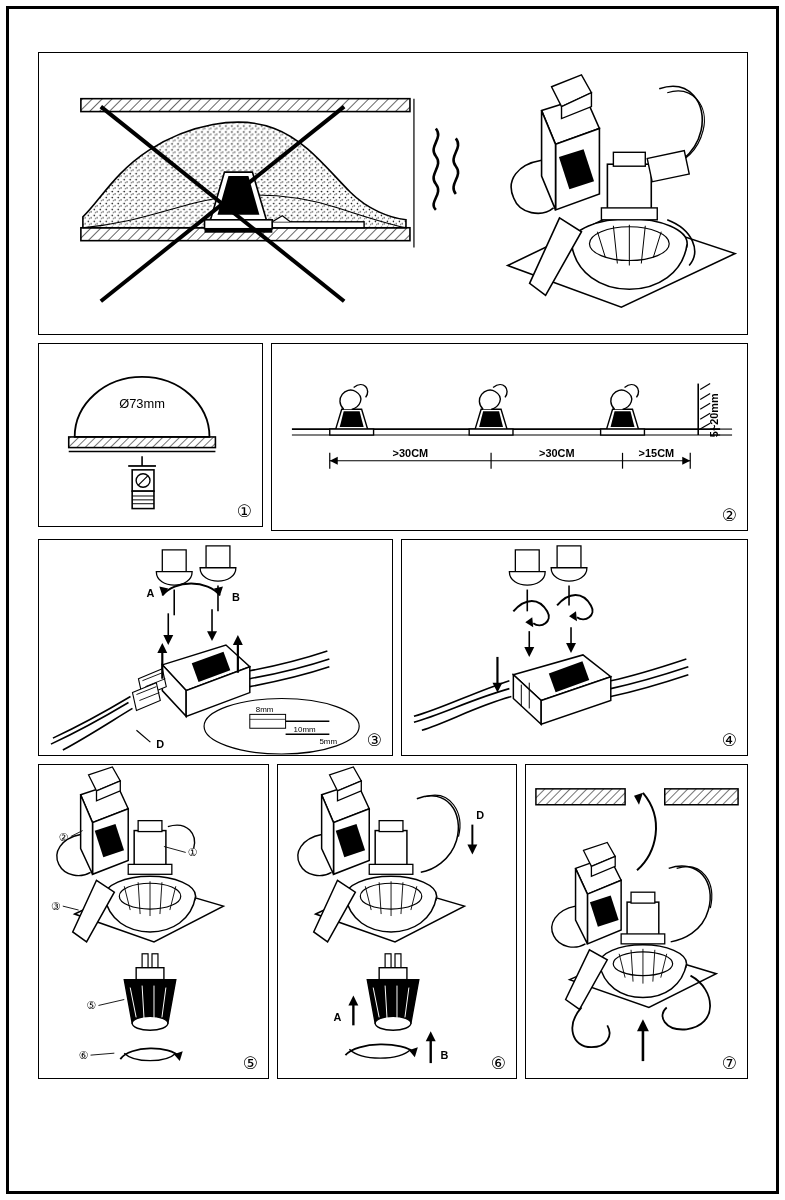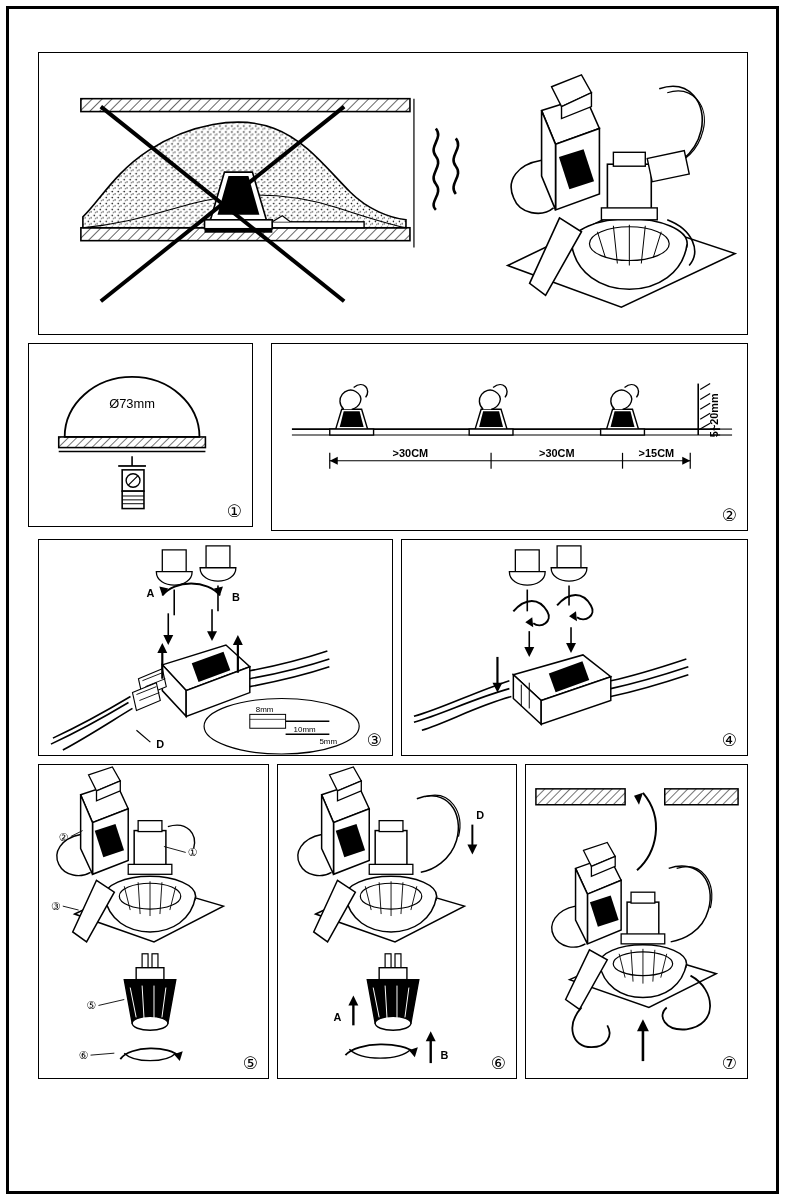--- a/index.html
+++ b/index.html
@@ -29,21 +29,21 @@
   }
   .panel {
     position: absolute;
     border: 1.5px solid #000;
     box-sizing: border-box;
     background: #fff;
     overflow: hidden;
   }
   
   #panel-top      { left: 38px;  top: 52px;  width: 710px; height: 283px; }
-  #panel-1        { left: 28px;  top: 343px; width: 225px; height: 184px; }
+  #panel-1        { left: 38px;  top: 343px; width: 225px; height: 184px; }
   #panel-2        { left: 271px; top: 343px; width: 477px; height: 188px; }
   #panel-3        { left: 38px;  top: 539px; width: 355px; height: 217px; }
   #panel-4        { left: 401px; top: 539px; width: 347px; height: 217px; }
   #panel-5        { left: 38px;  top: 764px; width: 231px; height: 315px; }
   #panel-6        { left: 277px; top: 764px; width: 240px; height: 315px; }
   #panel-7        { left: 525px; top: 764px; width: 223px; height: 315px; }
 
   .step-num {
     position: absolute;
     right: 10px;

